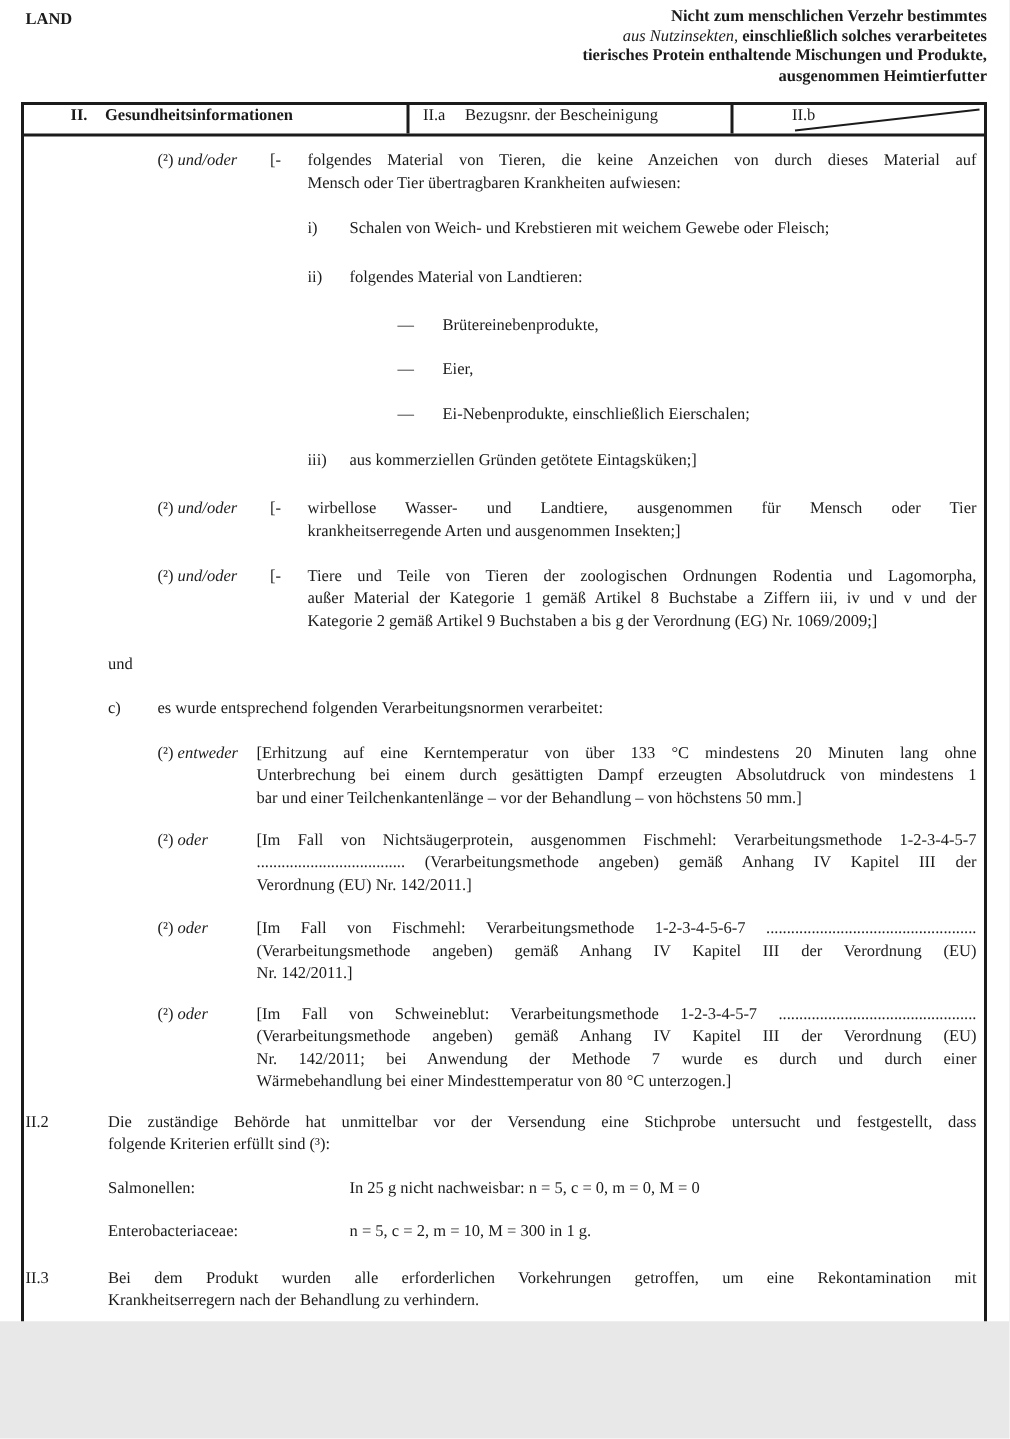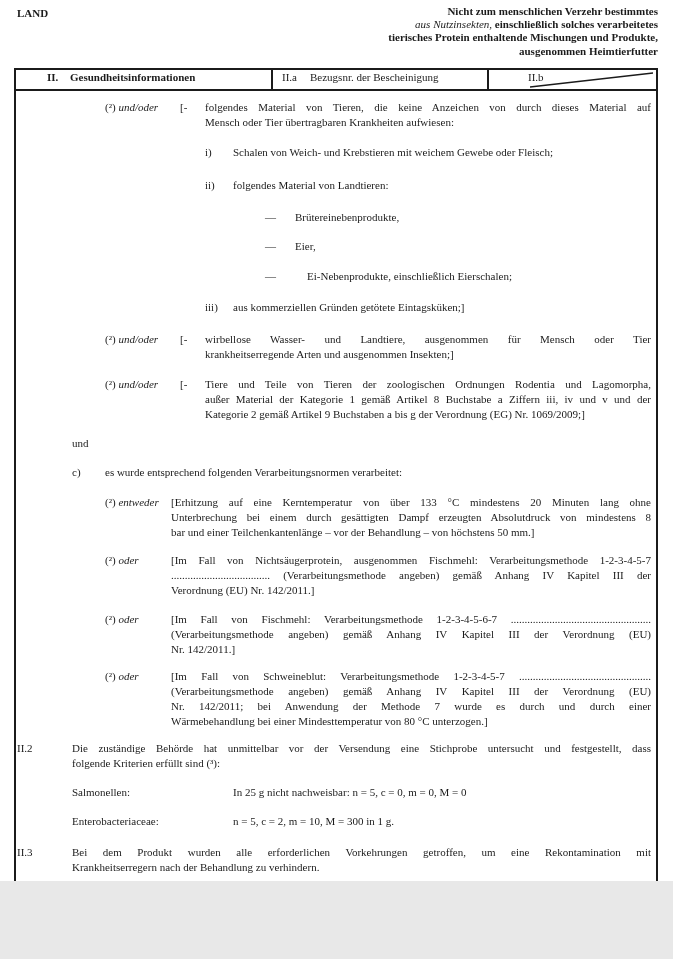--- a/index.html
+++ b/index.html
@@ -75,21 +75,21 @@
   <div class="abs" style="left:265px;top:210px;width:386px;">
     <span class="abs lbl" style="left:0;">—</span>
     <span class="abs lbl" style="left:30px;">Brütereinebenprodukte,</span>
   </div>
   <div class="abs" style="left:265px;top:239px;width:386px;">
     <span class="abs lbl" style="left:0;">—</span>
     <span class="abs lbl" style="left:30px;">Eier,</span>
   </div>
   <div class="abs" style="left:265px;top:269px;width:386px;">
     <span class="abs lbl" style="left:0;">—</span>
-    <span class="abs lbl" style="left:30px;margin-left:12px;">Ei-Nebenprodukte, einschließlich Eierschalen;</span>
+    <span class="abs lbl" style="left:30px;">Ei-Nebenprodukte, einschließlich Eierschalen;</span>
   </div>
 
   <div class="abs" style="left:205px;top:300px;width:446px;">
     <span class="abs lbl" style="left:0;">iii)</span>
     <span class="abs lbl" style="left:28px;">aus kommerziellen Gründen getötete Eintagsküken;]</span>
   </div>
 
   <div class="abs" style="left:105px;top:332px;width:546px;">
     <span class="abs lbl" style="left:0;"><span>(²)</span> <span class="it">und/oder</span></span>
     <span class="abs lbl" style="left:75px;">[-</span>
@@ -113,21 +113,21 @@
 
   <div class="abs" style="left:72px;top:465px;width:579px;">
     <span class="abs lbl" style="left:0;">c)</span>
     <span class="abs lbl" style="left:33px;text-align:right;">es wurde entsprechend folgenden Verarbeitungsnormen verarbeitet:</span>
   </div>
 
   <div class="abs" style="left:105px;top:495px;width:546px;">
     <span class="abs lbl" style="left:0;"><span>(²)</span> <span class="it">entweder</span></span>
     <div class="abs" style="left:66px;width:480px;">
       <div class="line jl">[Erhitzung auf eine Kerntemperatur von über 133 °C mindestens 20 Minuten lang ohne</div>
-      <div class="line jl">Unterbrechung bei einem durch gesättigten Dampf erzeugten Absolutdruck von mindestens 8</div>
+      <div class="line jl">Unterbrechung bei einem durch gesättigten Dampf erzeugten Absolutdruck von mindestens 1</div>
       <div class="line">bar und einer Teilchenkantenlänge – vor der Behandlung – von höchstens 50 mm.]</div>
     </div>
   </div>
 
   <div class="abs" style="left:105px;top:553px;width:546px;">
     <span class="abs lbl" style="left:0;"><span>(²)</span> <span class="it">oder</span></span>
     <div class="abs" style="left:66px;width:480px;">
       <div class="line jl">[Im Fall von Nichtsäugerprotein, ausgenommen Fischmehl: Verarbeitungsmethode 1-2-3-4-5-7</div>
       <div class="line jl">.................................... (Verarbeitungsmethode angeben) gemäß Anhang IV Kapitel III der</div>
       <div class="line">Verordnung (EU) Nr. 142/2011.]</div>

